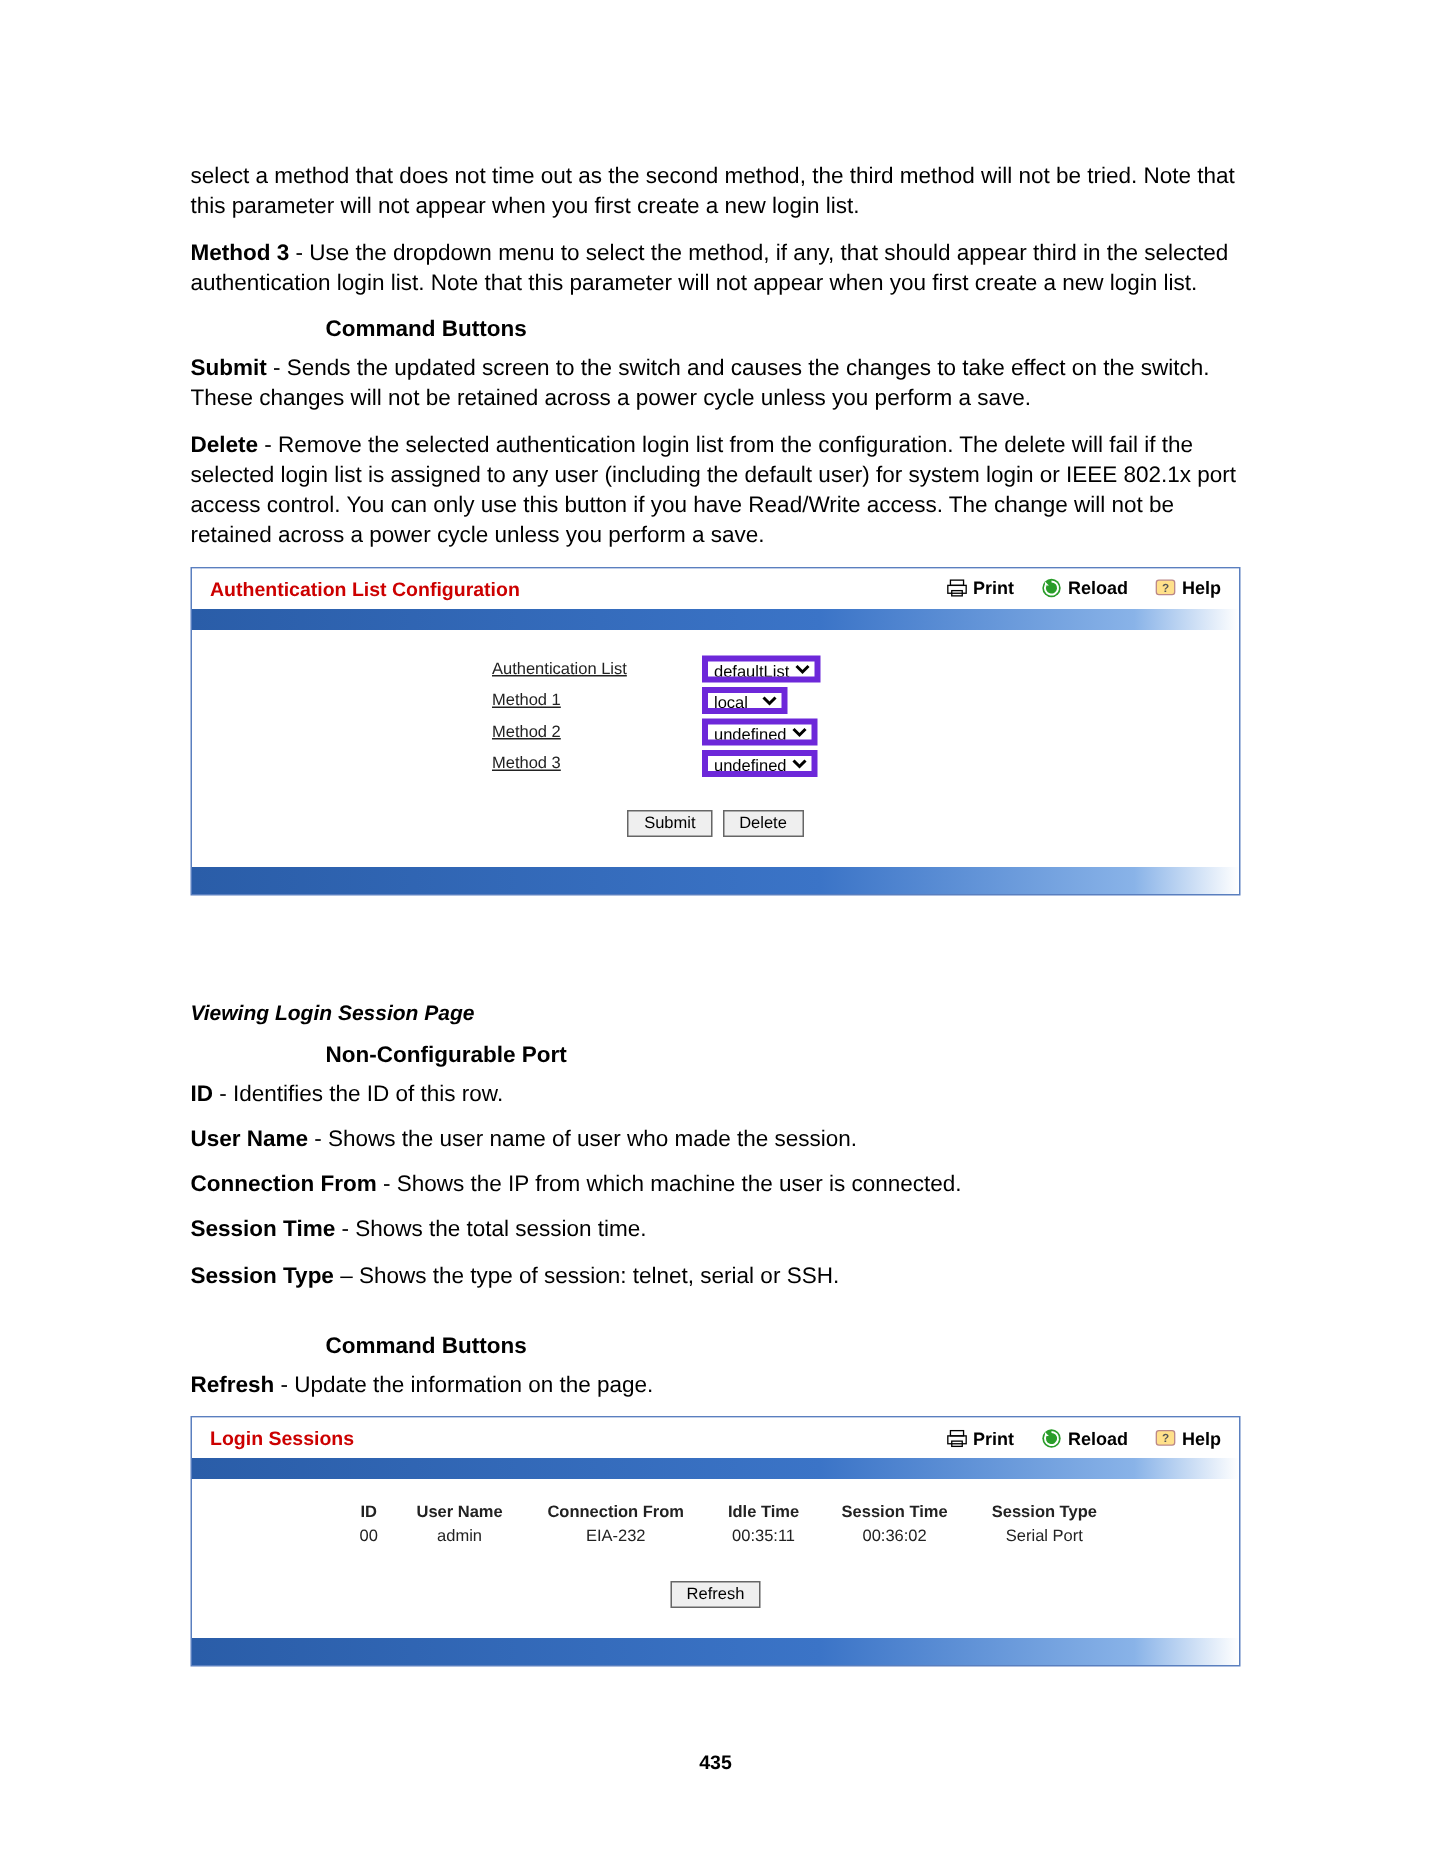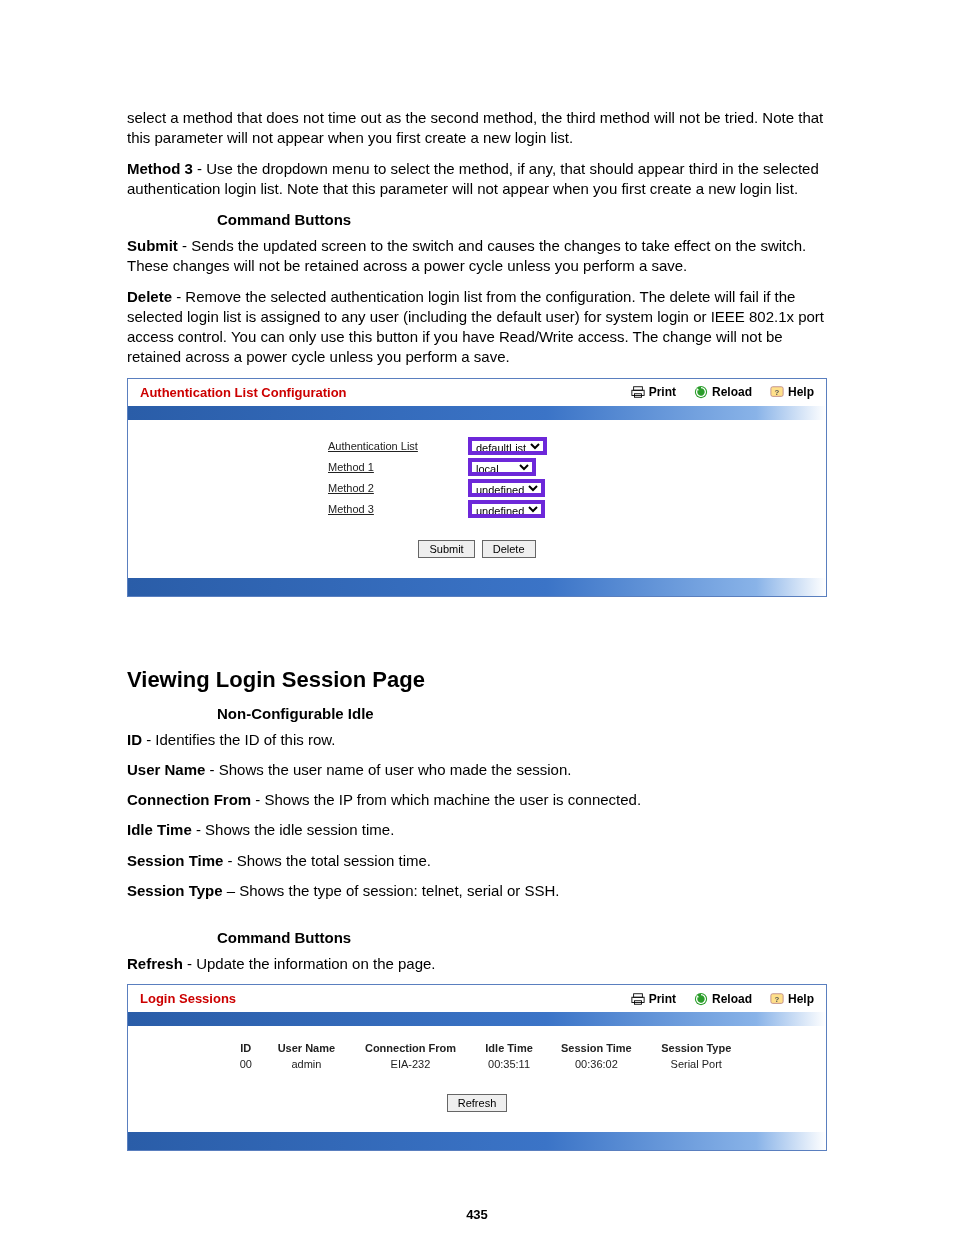--- a/index.html
+++ b/index.html
@@ -11,21 +11,21 @@
     background: #fff;
   }
   .page {
     width: 700px;
     margin: 0 auto;
     padding: 100px 0 60px 0;
   }
   p { margin: 8px 0 10px 0; line-height: 1.35; }
   .bold { font-weight: bold; }
   .subhead { font-weight: bold; margin: 12px 0 8px 90px; }
-  .section-title { font-weight: bold; font-size: 22px; margin: 70px 0 10px 0; }
+  .section-title { font-style: italic; font-weight: bold; font-size: 14px; margin: 70px 0 10px 0; }
   .page-num { text-align: center; font-weight: bold; font-size: 13px; margin-top: 56px; }
 
   .panel {
     border: 1px solid #5a7fbf;
     margin: 10px 0 0 0;
     background: #fff;
     overflow: hidden;
   }
   .panel-titlebar {
     display: flex;
@@ -144,45 +144,44 @@
       </div>
     </div>
     <div class="blue-bar"></div>
     <div class="panel-body">
       <div class="form-row">
         <div class="form-label">Authentication List</div>
         <div class="form-field"><select><option>defaultList</option></select></div>
       </div>
       <div class="form-row">
         <div class="form-label">Method 1</div>
-        <div class="form-field"><select style="width:68px;"><option>local</option></select></div>
+        <div class="form-field"><select style="width:57px;"><option>local</option></select></div>
       </div>
       <div class="form-row">
         <div class="form-label">Method 2</div>
         <div class="form-field"><select><option>undefined</option></select></div>
       </div>
       <div class="form-row">
         <div class="form-label">Method 3</div>
         <div class="form-field"><select><option>undefined</option></select></div>
       </div>
       <div class="btn-row">
         <button class="panel-btn">Submit</button>
         <button class="panel-btn">Delete</button>
       </div>
     </div>
     <div class="blue-bar-thick"></div>
   </div>
 
   <div class="section-title">Viewing Login Session Page</div>
-  <div class="subhead">Non-Configurable Idle</div>
+  <div class="subhead">Non-Configurable Port</div>
 
   <p><span class="bold">ID</span><span> - Identifies the ID of this row.</span></p>
   <p><span class="bold">User Name</span><span> - Shows the user name of user who made the session.</span></p>
   <p><span class="bold">Connection From</span><span> - Shows the IP from which machine the user is connected.</span></p>
-  <p><span class="bold">Idle Time</span><span> - Shows the idle session time.</span></p>
   <p><span class="bold">Session Time</span><span> - Shows the total session time.</span></p>
   <p><span class="bold">Session Type</span><span> – Shows the type of session: telnet, serial or SSH.</span></p>
 
   <div class="subhead" style="margin-top:28px;">Command Buttons</div>
   <p><span class="bold">Refresh</span><span> - Update the information on the page.</span></p>
 
   <div class="panel">
     <div class="panel-titlebar">
       <div class="panel-title">Login Sessions</div>
       <div class="toolbar">

